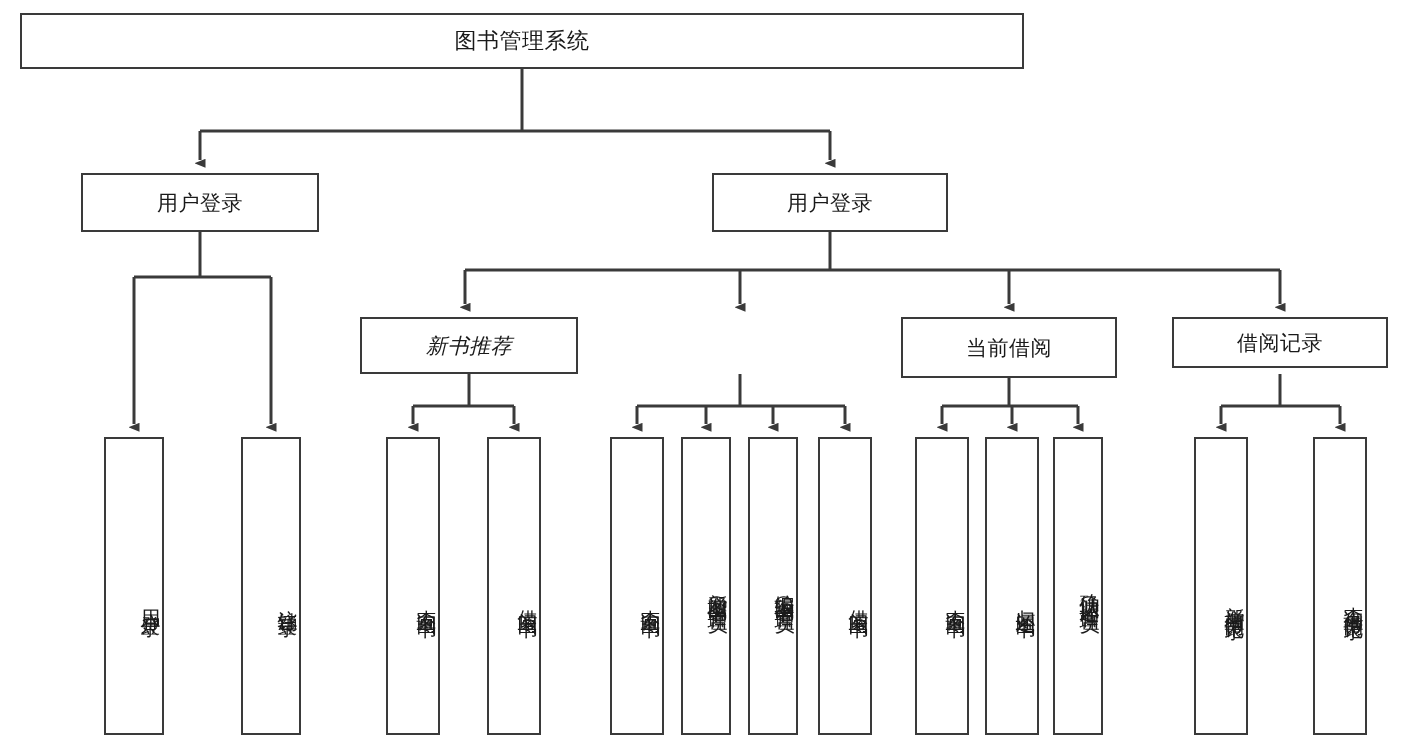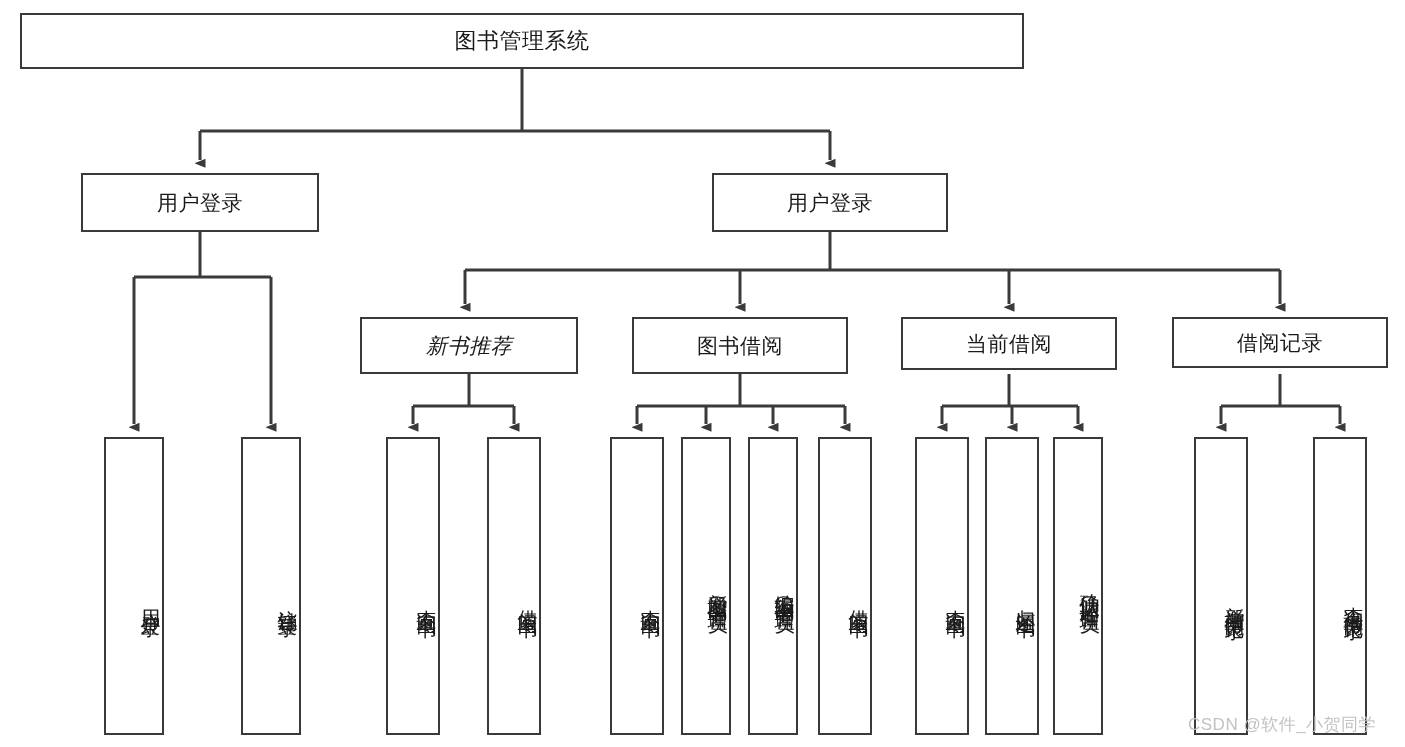--- a/index.html
+++ b/index.html
@@ -129,24 +129,21 @@
   <div class="node node-h" style="left:81px; top:173px; width:238px; height:59px;">
     <span>用户登录</span>
   </div>
   <div class="node node-h" style="left:712px; top:173px; width:236px; height:59px;">
     <span>用户登录</span>
   </div>
 
   <div class="node node-h" style="left:360px; top:317px; width:218px; height:57px;font-style:italic;">
     <span>新书推荐</span>
   </div>
-  <div class="node node-h" style="left:632px; top:317px; width:216px; height:57px;">
-    <span>图书借阅</span>
-  </div>
-  <div class="node node-h" style="left:901px; top:317px; width:216px; height:53px;">
+  <div class="node node-h" style="left:901px; top:317px; width:216px; height:61px;">
     <span>当前借阅</span>
   </div>
   <div class="node node-h" style="left:1172px; top:317px; width:216px; height:51px;">
     <span>借阅记录</span>
   </div>
 
   <div class="node node-v" style="left:104px; top:437px; width:60px; height:298px;">
     <span>用户登录</span>
   </div>
   <div class="node node-v" style="left:241px; top:437px; width:60px; height:298px;">
@@ -183,15 +180,14 @@
     <span>确认归还（管理员）</span>
   </div>
 
   <div class="node node-v" style="left:1194px; top:437px; width:54px; height:298px;">
     <span>新增借阅记录</span>
   </div>
   <div class="node node-v" style="left:1313px; top:437px; width:54px; height:298px;">
     <span>查询借阅记录</span>
   </div>
 
-  <div class="watermark">CSDN @软件_小贺同学</div>
 
 </div>
 
 </body></html>

